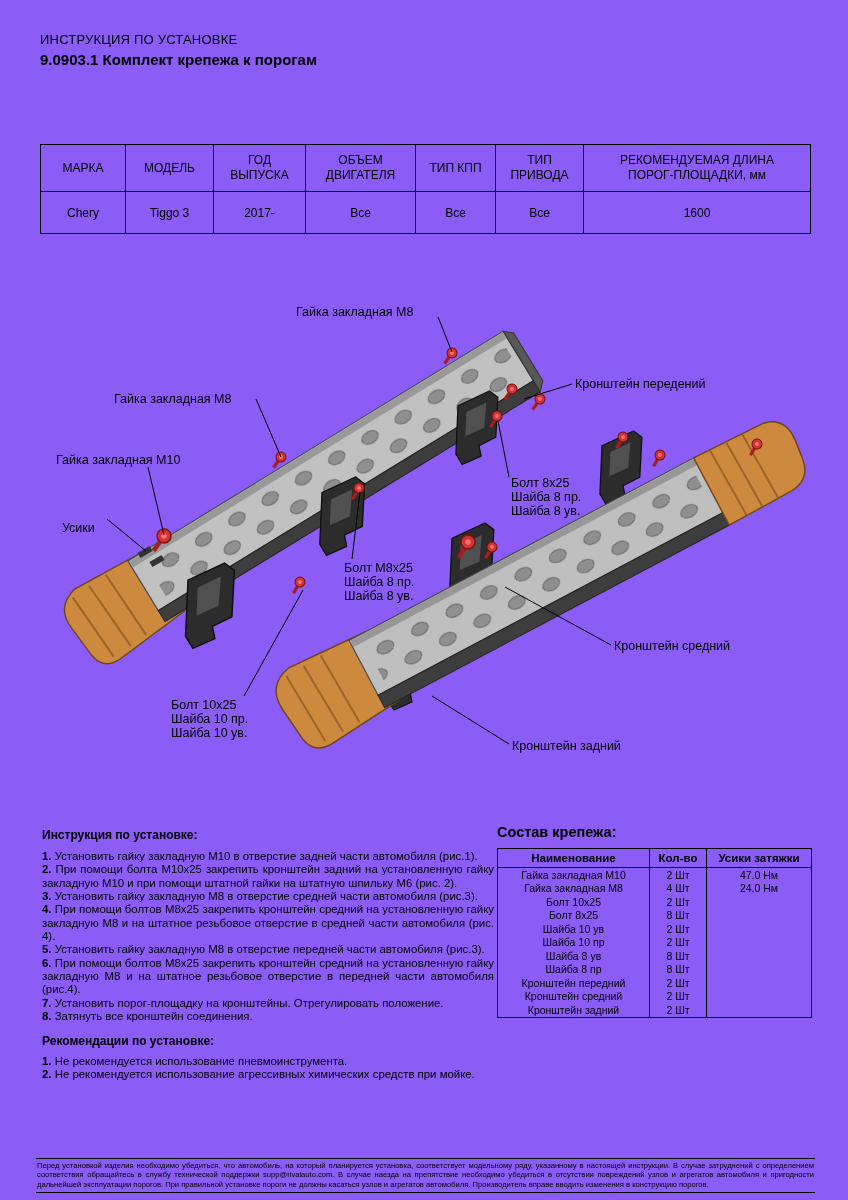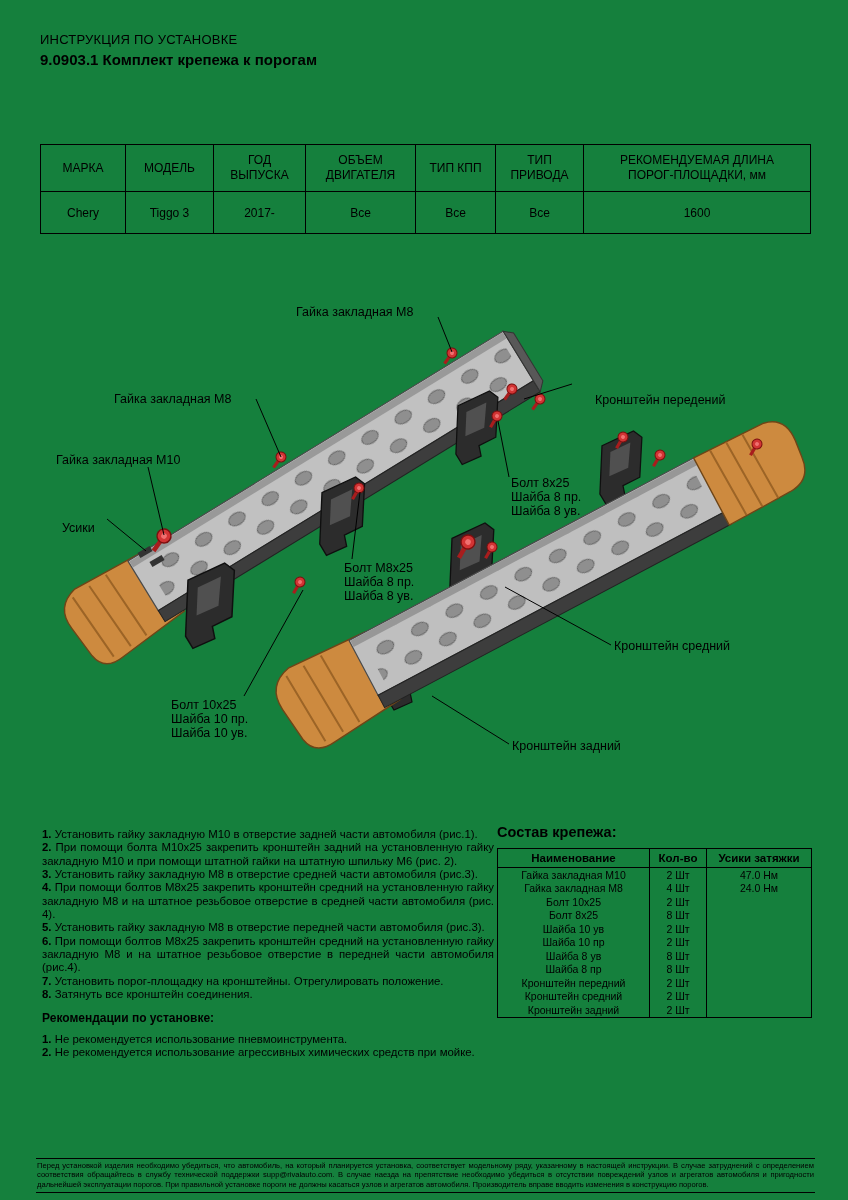--- a/index.html
+++ b/index.html
@@ -1,17 +1,17 @@
 <!DOCTYPE html>
 <html><head>
 <meta charset="utf-8">
 <style>
   html,body { margin:0; padding:0; background:#ffffff; }
   .page {
-    position:relative; width:848px; height:1200px; background:#15803d;
+    position:relative; width:848px; height:1200px; background:#8b5cf6;
     font-family:"Liberation Sans", sans-serif; color:#000; overflow:hidden;
   }
   
   .doc-header { position:absolute; left:40px; top:32px; }
   .doc-header .l1 { font-size:13px; letter-spacing:0.2px; }
   .doc-header .l2 { font-size:15px; font-weight:bold; margin-top:4px; }
 
   
   table.spec { position:absolute; left:40px; top:144px; width:770px;
     border-collapse:collapse; table-layout:fixed; }
@@ -169,38 +169,39 @@
         <line x1="107" y1="224" x2="146" y2="256"></line>
         <line x1="509" y1="182" x2="498" y2="126"></line>
         <line x1="352" y1="264" x2="360" y2="197"></line>
         <line x1="611" y1="350" x2="505" y2="292"></line>
         <line x1="244" y1="401" x2="303" y2="295"></line>
         <line x1="509" y1="449" x2="432" y2="401"></line>
       </g>
     </svg>
 
     <div class="callout" style="left:296px; top:10px;">Гайка закладная М8</div>
-    <div class="callout" style="left:575px; top:98px;margin-left:20px;">Кронштейн передений</div>
+    <div class="callout" style="left:575px; top:82px;">Кронштейн передений</div>
     <div class="callout" style="left:114px; top:97px;">Гайка закладная М8</div>
     <div class="callout" style="left:56px;  top:158px;">Гайка закладная М10</div>
     <div class="callout" style="left:62px;  top:226px;">Усики</div>
     <div class="callout" style="left:511px; top:181px;">Болт 8х25
 Шайба 8 пр.
 Шайба 8 ув.</div>
     <div class="callout" style="left:344px; top:266px;">Болт М8х25
 Шайба 8 пр.
 Шайба 8 ув.</div>
     <div class="callout" style="left:614px; top:344px;">Кронштейн средний</div>
     <div class="callout" style="left:171px; top:403px;">Болт 10х25
 Шайба 10 пр.
 Шайба 10 ув.</div>
     <div class="callout" style="left:512px; top:444px;">Кронштейн задний</div>
   </div>
 
   <div class="instructions">
+    <h3>Инструкция по установке:</h3>
     <p class="step"><b>1.</b> <span>Установить гайку закладную М10 в отверстие задней части автомобиля (рис.1).</span></p>
     <p class="step"><b>2.</b> <span>При помощи болта М10х25 закрепить кронштейн задний на установленную гайку закладную М10 и при помощи штатной гайки на штатную шпильку М6 (рис. 2).</span></p>
     <p class="step"><b>3.</b> <span>Установить гайку закладную М8 в отверстие средней части автомобиля (рис.3).</span></p>
     <p class="step"><b>4.</b> <span>При помощи болтов М8х25 закрепить кронштейн средний на установленную гайку закладную М8 и на штатное резьбовое отверстие в средней части автомобиля (рис. 4).</span></p>
     <p class="step"><b>5.</b> <span>Установить гайку закладную М8 в отверстие передней части автомобиля (рис.3).</span></p>
     <p class="step"><b>6.</b> <span>При помощи болтов М8х25 закрепить кронштейн средний на установленную гайку закладную М8 и на штатное резьбовое отверстие в передней части автомобиля (рис.4).</span></p>
     <p class="step"><b>7.</b> <span>Установить порог-площадку на кронштейны. Отрегулировать положение.</span></p>
     <p class="step"><b>8.</b> <span>Затянуть все кронштейн соединения.</span></p>
 
     <h3 class="recommend-title">Рекомендации по установке:</h3>

